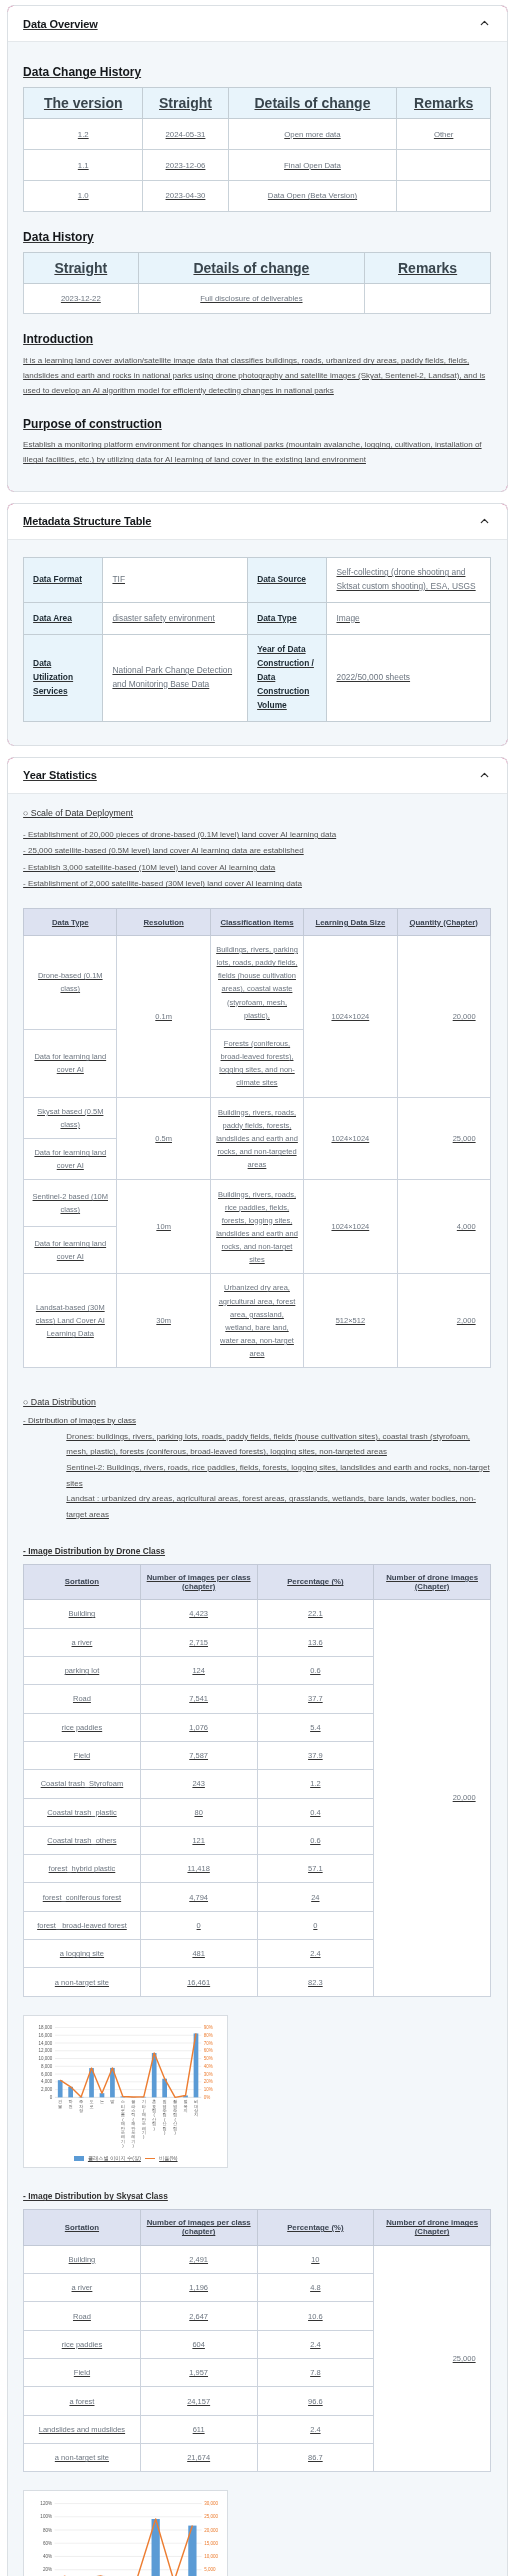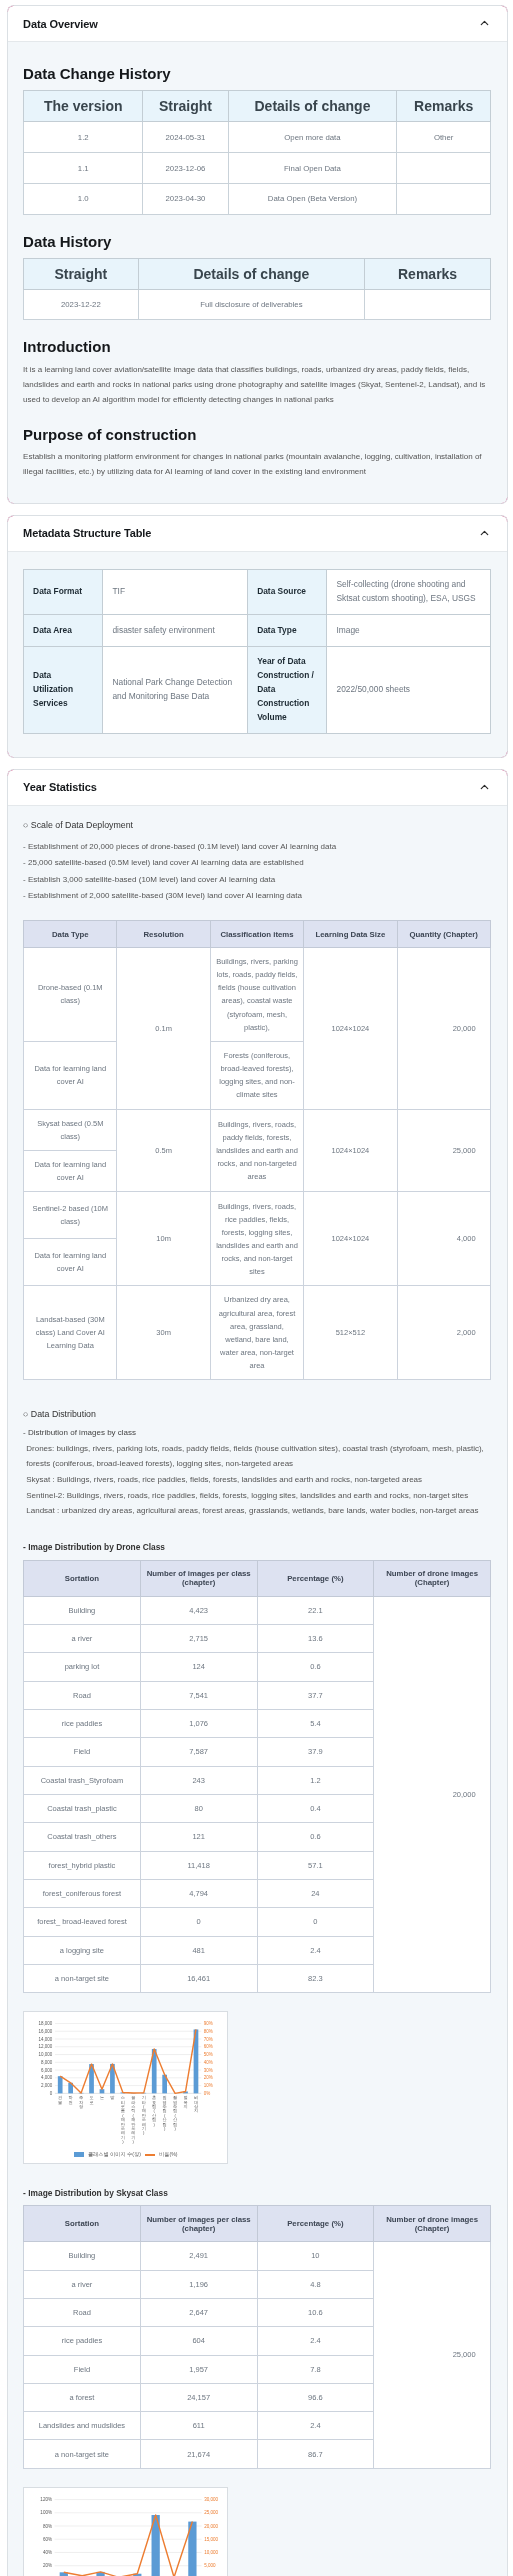--- a/index.html
+++ b/index.html
@@ -1,41 +1,41 @@
 <!DOCTYPE html>
 <html style="font-size:10.4px"><head>
 <meta charset="utf-8">
 <style>
   html,body{margin:0;padding:0;background:#fff;font-family:"Liberation Sans",sans-serif;color:#333;}
   .page{width:514px;box-sizing:border-box;padding:5.2px 6.5px 11.7px;}
-  .card{border:0.6px solid #dbe0e4;border-radius:6.5px;margin-bottom:10.4px;overflow:hidden;background:#be185d;}
+  .card{border:0.6px solid #dbe0e4;border-radius:6.5px;margin-bottom:10.4px;overflow:hidden;background:#be185d;text-decoration:underline;}
   .card-head{display:flex;justify-content:space-between;align-items:center;padding:11px 15.6px;background:#fff;border-bottom:0.6px solid #e4e8eb;}
   .card-head h2{margin:0;font-size:11px;font-weight:700;color:#15181b;letter-spacing:-0.1px;}
   .chev{display:flex;align-items:center;cursor:pointer;}
   .card-body{background:#f3f7fa;padding:5.2px 15.6px 19.5px;}
-  .card-body h3{font-size:15px;font-weight:700;color:#15181b;margin:18px 0 7.8px;}
+  .card-body h3{font-size:12px;font-weight:700;color:#15181b;margin:18px 0 7.8px;}
   .para{font-size:8px;line-height:1.85;color:#555;margin:0 0 3.9px;}
   .tbl-wrap{margin-bottom:3.9px;}
   .tbl{width:100%;border-collapse:collapse;background:#fff;}
   .simple .tbl,.meta .tbl{border:0.6px solid #a8b6c0;}
   .simple th{background:#e8f4fb;font-size:14px;font-weight:700;color:#39454d;padding:7.1px 5.2px;border:0.6px solid #c3cdd4;}
   .simple td{font-size:7.8px;color:#6d7680;text-align:center;padding:10.4px 5.2px;border:0.6px solid #c9d2d9;}
   .meta td{border:0.6px solid #c3cdd4;font-size:8.4px;color:#6d7680;padding:8.4px 9px;text-align:left;line-height:1.65;background:#fff;}
   .meta td.lbl{background:#e8f4fb;color:#1d2a33;font-weight:700;}
   .stats-tbl .tbl{border:0.6px solid #aeb6c6;}
   .stats-tbl th{background:#dde2f1;font-size:7.8px;font-weight:700;color:#3c4553;padding:8.4px 3.9px;border:0.6px solid #c2c9d6;}
   .stats-tbl td{font-size:7.5px;color:#6d7680;text-align:center;padding:7.1px 5.2px;border:0.6px solid #ccd3dd;line-height:1.75;background:#fff;vertical-align:middle;}
   .stats-tbl td.num-right{text-align:right;padding-right:14.3px;}
   .circle-head{font-size:8.8px;color:#333;margin:9px 0 9px;}
   .circle-head.mt{margin-top:28.6px;}
   .bullets div{font-size:8px;color:#555;line-height:2.05;}
   .bullets{margin-bottom:15.6px;}
   .dist-sub{font-size:8px;color:#444;margin:2.6px 0 3.9px;}
   .class-lines div{font-size:8px;color:#555;line-height:1.95;padding-left:3.2px;}
-  .class-lines{margin-bottom:23.4px;}
+  .class-lines{margin-bottom:23.4px;margin-left:40px;}
   .dist-head{font-size:8.4px;font-weight:700;color:#333;margin:23.4px 0 7.8px;}
   .chart-box{width:203px;background:#fff;border:0.6px solid #d8dde2;margin:18px 0 7.8px;padding:5.2px 0 1.9px;}
   .chart-box svg{display:block;margin:0 auto;}
   .chart-legend{display:flex;justify-content:center;align-items:center;gap:3.9px;font-size:5.2px;color:#595959;padding:1.9px 0 3.2px;}
   .chart-legend .sw{display:inline-block;width:10.4px;}
 </style>
 </head>
 <body>
 
 <div class="page">
@@ -227,21 +227,20 @@
                 <td class="num-right">2,000</td>
               </tr>
             </tbody>
           </table>
         </div>
 
       <p class="circle-head mt">○ Data Distribution</p>
       <p class="dist-sub">- Distribution of images by class</p>
       <div class="class-lines">
         <div>Drones: buildings, rivers, parking lots, roads, paddy fields, fields (house cultivation sites), coastal trash (styrofoam, mesh, plastic), forests (coniferous, broad-leaved forests), logging sites, non-targeted areas</div>
-        <div>Skysat : Buildings, rivers, roads, rice paddies, fields, forests, landslides and earth and rocks, non-targeted areas</div>
         <div>Sentinel-2: Buildings, rivers, roads, rice paddies, fields, forests, logging sites, landslides and earth and rocks, non-target sites</div>
         <div>Landsat : urbanized dry areas, agricultural areas, forest areas, grasslands, wetlands, bare lands, water bodies, non-target areas</div>
       </div>
 
       <p class="dist-head">- Image Distribution by Drone Class</p>
       <div class="tbl-wrap stats-tbl">
           <table class="tbl">
             <colgroup>
               <col style="width: 25%;">
               <col style="width: 25%;">

